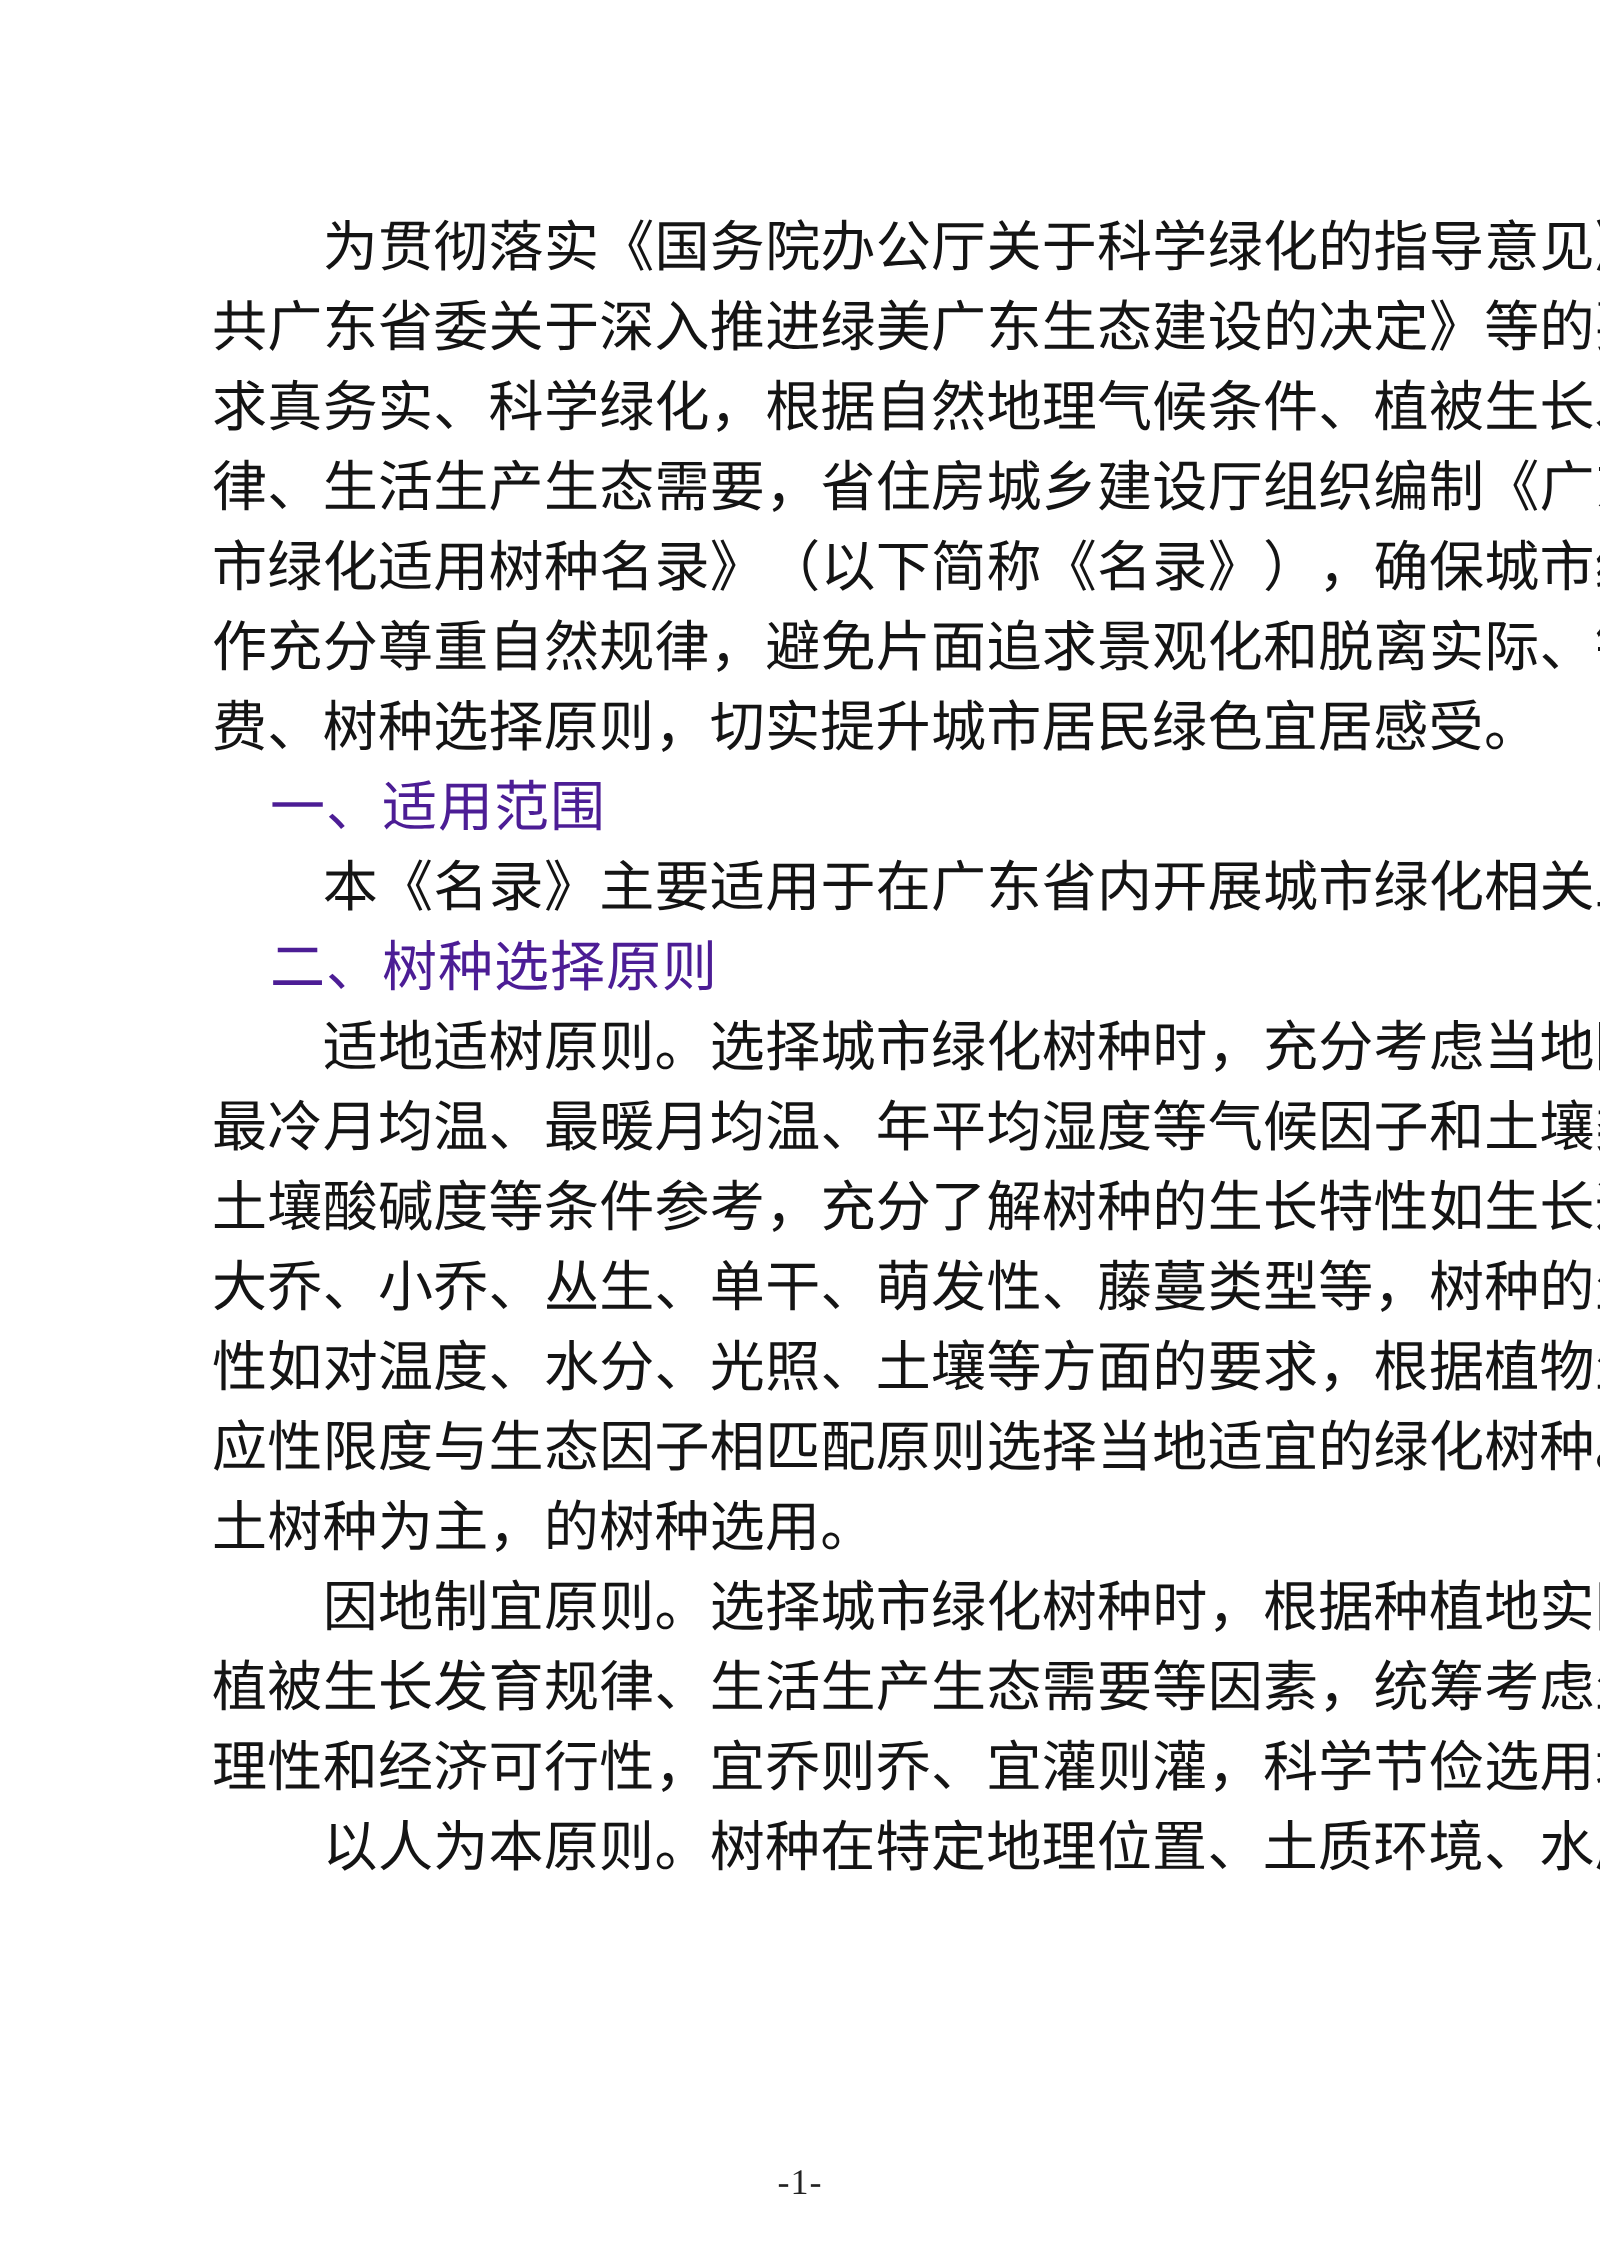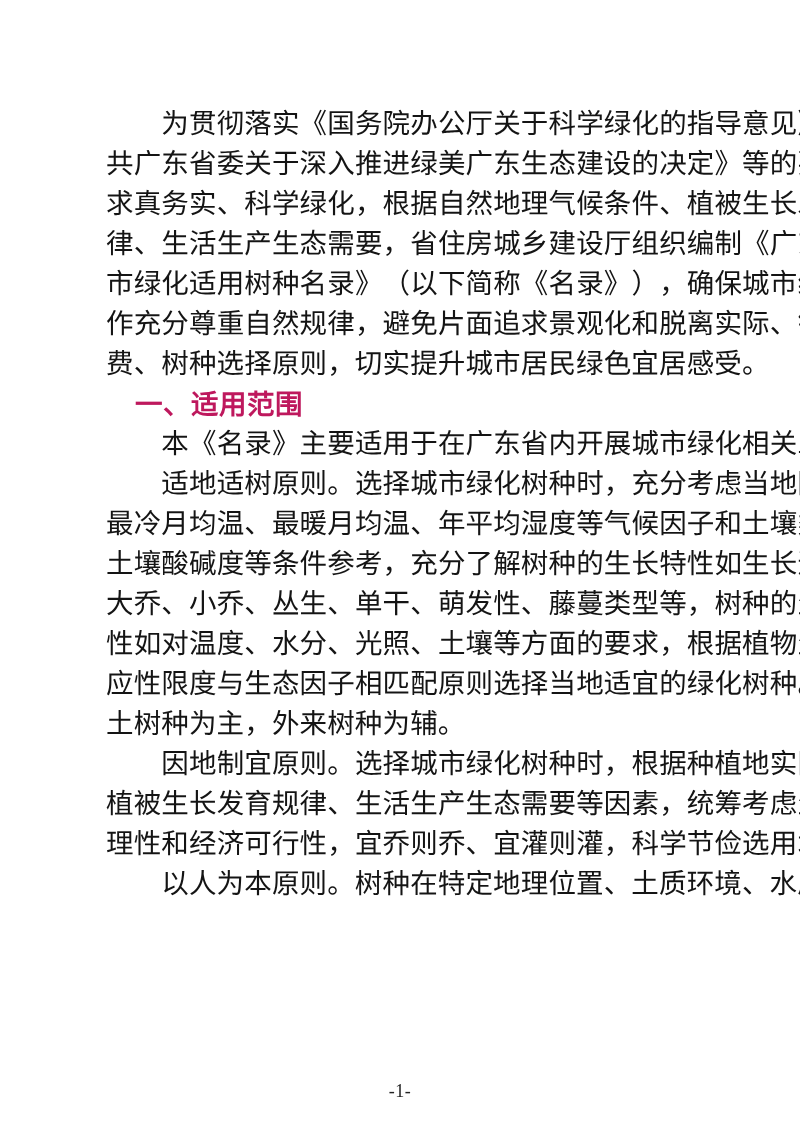--- a/index.html
+++ b/index.html
@@ -60,22 +60,22 @@
     justify-content: space-between;
   }
   .ln.justify > span { display: inline-block; }
 
   h2.heading {
     margin: 0;
     height: 40px;
     line-height: 40px;
     font-size: 27.5px;
     font-family: "DejaVu Sans", "Liberation Sans", sans-serif;
-    font-weight: 700;
-    color: #be185d;
+    font-weight: 400;
+    color: #4c1d95;
     padding-left: 29px;
     letter-spacing: 0.5px;
     white-space: nowrap;
   }
 
   .footer {
     position: absolute;
     left: 0;
     top: 1080px;
     width: 800px;
@@ -292,20 +292,21 @@
           <span>城</span>
           <span>市</span>
           <span>绿</span>
           <span>化</span>
           <span>相</span>
           <span>关</span>
           <span>工</span>
         </span>
     </p>
 
+    <h2 class="heading">二、树种选择原则</h2>
 
     <p class="body-para">
       <span class="ln justify">
           <span>　</span>
           <span>　</span>
           <span>适</span>
           <span>地</span>
           <span>适</span>
           <span>树</span>
           <span>原</span>
@@ -462,21 +463,21 @@
           <span>地</span>
           <span>适</span>
           <span>宜</span>
           <span>的</span>
           <span>绿</span>
           <span>化</span>
           <span>树</span>
           <span>种</span>
           <span>。</span>
         </span>
-      <span class="ln">土树种为主，外来树种为辅。</span>
+      <span class="ln">土树种为主，的树种选用。</span>
     </p>
 
     <p class="body-para">
       <span class="ln justify">
           <span>　</span>
           <span>　</span>
           <span>因</span>
           <span>地</span>
           <span>制</span>
           <span>宜</span>

